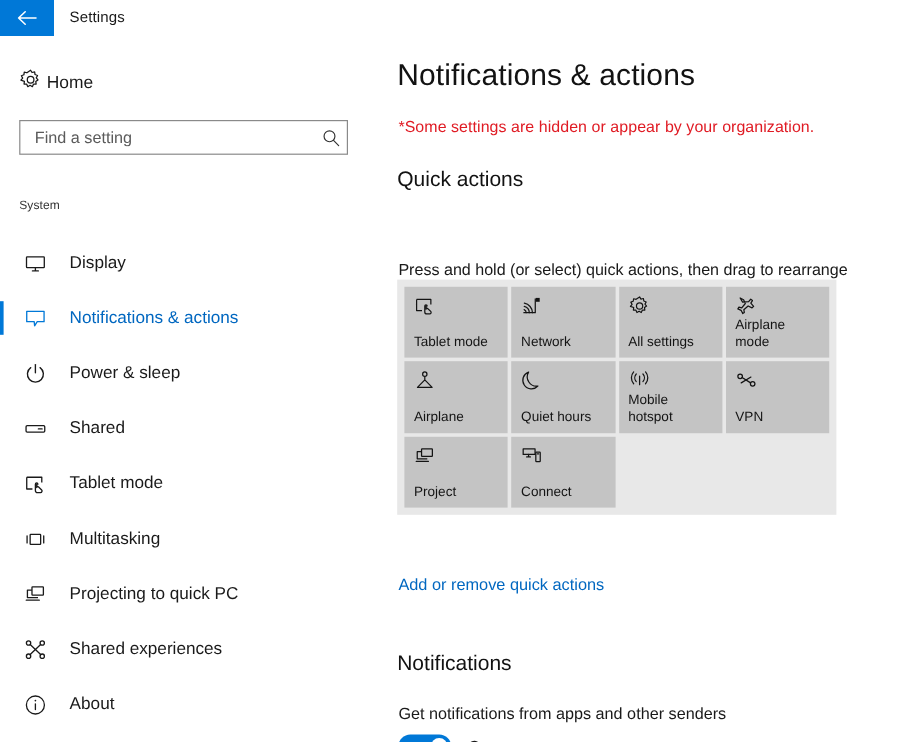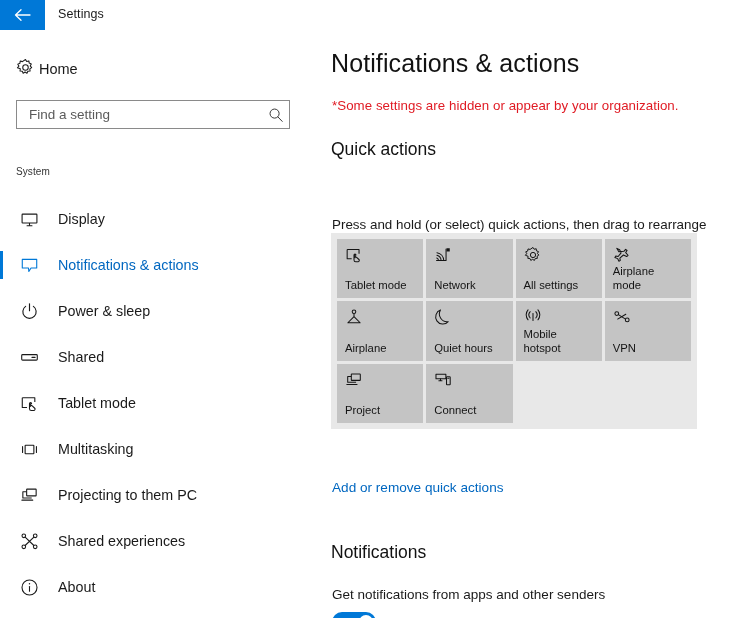--- a/index.html
+++ b/index.html
@@ -226,21 +226,21 @@
     </div>
 
     <div class="nav-item">
       <span class="ico">
         <svg width="19" height="19" viewBox="0 0 20 20" fill="none" stroke="#1a1a1a" stroke-width="1.15">
           <rect x="7.0" y="3.3" width="10.0" height="7.1" rx=".5"></rect>
           <path d="M12.3 12.6H3.0V6.0h3.9" stroke-linejoin="round"></path>
           <path d="M2.0 14.9h11.4" stroke-linecap="round"></path>
         </svg>
       </span>
-      <span class="lbl">Projecting to them PC</span>
+      <span class="lbl">Projecting to quick PC</span>
     </div>
 
     <div class="nav-item">
       <span class="ico">
         <svg width="19" height="19" viewBox="0 0 20 20" fill="none" stroke="#1a1a1a" stroke-width="1.15">
           <circle cx="4.0" cy="4.0" r="1.9"></circle>
             <circle cx="16.0" cy="4.0" r="1.9"></circle>
           <circle cx="4.0" cy="15.6" r="1.9"></circle>
             <circle cx="16.0" cy="15.6" r="1.9"></circle>
           <path d="M5.4 5.4l9.2 8.8M14.6 5.4l-9.2 8.8" stroke-linecap="round"></path>

